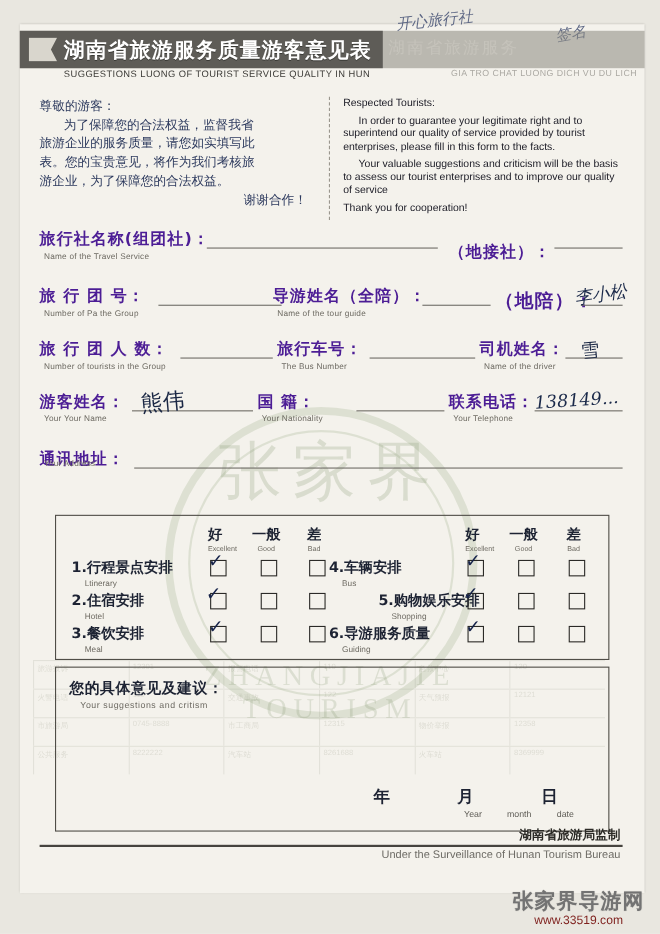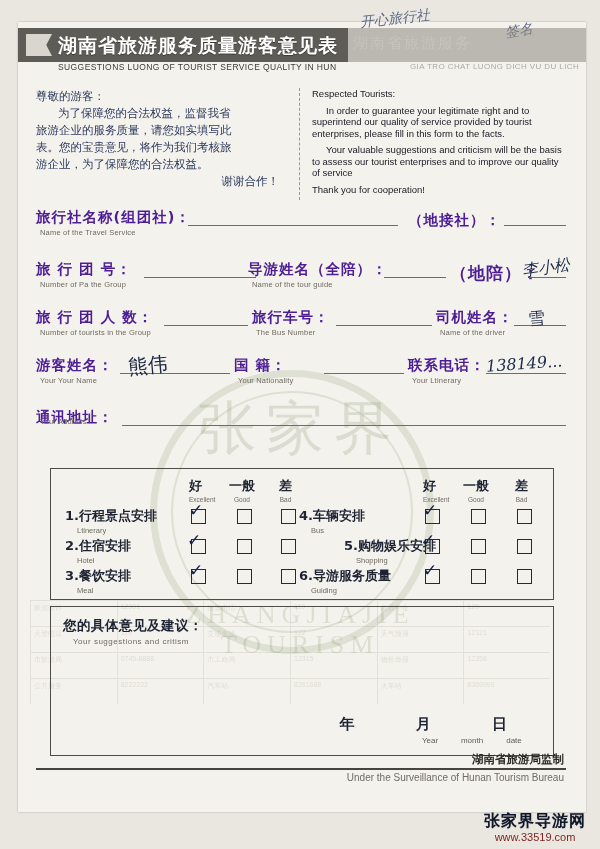--- a/index.html
+++ b/index.html
@@ -349,23 +349,23 @@
     font-size: 10px;
     color: #6e6c66;
   }
   .site-wm {
     position: absolute;
     right: 14px; bottom: 6px;
     text-align: center;
   }
   .site-cn {
     font-family: "DejaVu Sans", sans-serif;
-    font-size: 16px;
-    font-weight: bold;
-    color: #0f172a;
+    font-size: 19px;
+    font-weight: bold;
+    color: #737373;
     letter-spacing: 1px;
     text-shadow: 0 0 1px rgba(0,0,0,.25);
   }
   .site-url {
     font-size: 11px;
     color: #7e1f1c;
     font-family: "Liberation Sans", sans-serif;
     margin-top: -1px;
   }
 </style>
@@ -440,21 +440,21 @@
       <p class="ind">In order to guarantee your legitimate right and to superintend our quality of service provided by tourist enterprises, please fill in this form to the facts.</p>
       <p class="ind">Your valuable suggestions and criticism will be the basis to assess our tourist enterprises and to improve our quality of service</p>
       <p class="center">Thank you for cooperation!</p>
     </div>
   </div>
 
   <div class="field-row" style="top:208px;">
     <div class="lbl-cn" style="position:absolute; left:0; top:0;">旅行社名称(组团社)：</div>
     <div class="lbl-en" style="position:absolute; left:4px; top:19px;">Name  of  the  Travel  Service</div>
     <div class="rule" style="left:152px; top:17px; width:210px;"></div>
-    <div class="lbl-cn" style="position:absolute; left:372px; top:3px;">（地接社）：</div>
+    <div class="lbl-cn" style="position:absolute; left:372px; top:12px;">（地接社）：</div>
     <div class="rule" style="left:468px; top:17px; width:62px;"></div>
   </div>
 
   <div class="field-row" style="top:260px;">
     <div class="lbl-cn" style="position:absolute; left:0; top:0;">旅 行 团 号：</div>
     <div class="lbl-en" style="position:absolute; left:4px; top:19px;">Number  of  Pa  the  Group</div>
     <div class="rule" style="left:108px; top:17px; width:112px;"></div>
 
     <div class="lbl-cn" style="position:absolute; left:212px; top:0;">导游姓名（全陪）：</div>
     <div class="lbl-en" style="position:absolute; left:216px; top:19px;">Name  of  the  tour  guide</div>
@@ -484,21 +484,21 @@
     <div class="lbl-cn" style="position:absolute; left:0; top:0;">游客姓名：</div>
     <div class="lbl-en" style="position:absolute; left:4px; top:19px;">Your  Your  Name</div>
     <div class="rule" style="left:84px; top:17px; width:110px;"></div>
     <div class="hand hand-cn" style="left:92px; top:-4px; font-size:20px; transform:rotate(-5deg);">熊伟</div>
 
     <div class="lbl-cn" style="position:absolute; left:198px; top:0;">国    籍：</div>
     <div class="lbl-en" style="position:absolute; left:202px; top:19px;">Your  Nationality</div>
     <div class="rule" style="left:288px; top:17px; width:80px;"></div>
 
     <div class="lbl-cn" style="position:absolute; left:372px; top:0;">联系电话：</div>
-    <div class="lbl-en" style="position:absolute; left:376px; top:19px;">Your  Ltinerary</div>
+    <div class="lbl-en" style="position:absolute; left:376px; top:19px;">Your  Telephone</div>
     <div class="rule" style="left:450px; top:17px; width:80px;"></div>
     <div class="hand" style="left:450px; top:-2px; font-size:16px; transform:rotate(-4deg);">138149...</div>
   </div>
 
   <div class="field-row" style="top:408px;">
     <div class="lbl-cn" style="position:absolute; left:0; top:0;">通讯地址：</div>
     <div class="lbl-en" style="position:absolute; left:4px; top:8px;">Your   Address</div>
     <div class="rule" style="left:86px; top:17px; width:444px;"></div>
   </div>
 

